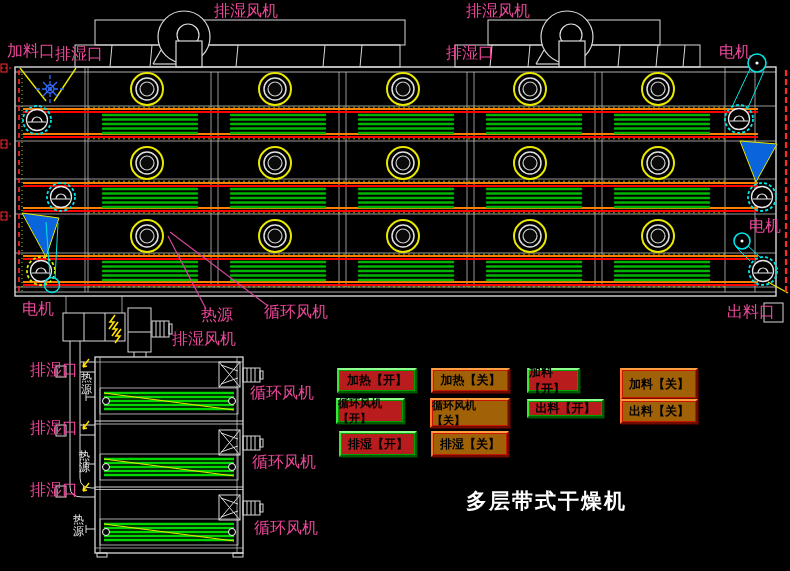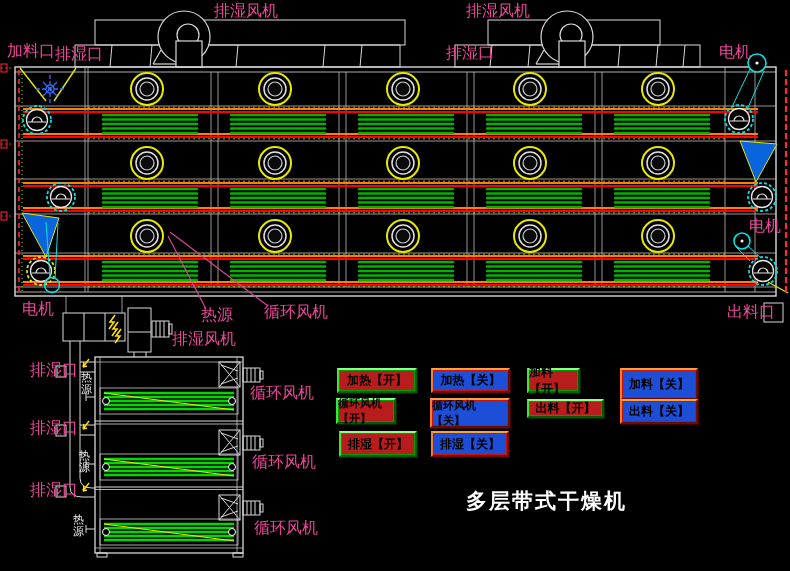--- a/index.html
+++ b/index.html
@@ -8,21 +8,21 @@
   #draw{position:absolute;left:0;top:0;}
   .lbl{position:absolute;color:#ec4899;font-size:16px;line-height:13px;white-space:nowrap;}
   .vlbl{position:absolute;color:#ececec;font-size:11px;line-height:12px;width:13px;
         word-break:break-all;text-align:center;white-space:normal;}
   .title{position:absolute;color:#fff;font-size:21px;font-weight:bold;letter-spacing:2px;}
   .btn{position:absolute;display:flex;align-items:center;justify-content:center;
        font-weight:bold;color:#000;font-size:12px;cursor:pointer;box-sizing:border-box;}
   .btn.on{background:#b91c1c;border:2px solid;
           border-color:#8cff8c #005c00 #005c00 #39e639;
           box-shadow:inset 0 0 0 1px #00a000,1px 1px 0 #002800;}
-  .btn.off{background:#1d4ed8;border:2px solid;
+  .btn.off{background:#a16207;border:2px solid;
            border-color:#ffa040 #6e0c00 #6e0c00 #ff7a2a;
            box-shadow:inset 0 0 0 1px #c81400,1px 1px 0 #3c0000;}
   .btn.sm{font-size:11px;}
 </style>
 </head>
 <body>
 
 <div id="stage">
 
 <svg id="draw" width="790" height="571" viewBox="0 0 790 571">
@@ -358,21 +358,21 @@
   <div class="vlbl" style="left:78px;top:450px">热源</div>
   <div class="vlbl" style="left:72px;top:514px">热源</div>
   <div class="lbl" style="left:250px;top:386px">循环风机</div>
   <div class="lbl" style="left:252px;top:455px">循环风机</div>
   <div class="lbl" style="left:254px;top:521px">循环风机</div>
 
   <div class="btn on" style="left:337px;top:368px;width:80px;height:25px">加热【开】</div>
   <div class="btn off" style="left:431px;top:368px;width:79px;height:25px">加热【关】</div>
   <div class="btn on" style="left:527px;top:368px;width:53px;height:25px">加料【开】</div>
   <div class="btn off" style="left:620px;top:368px;width:78px;height:32px">加料【关】</div>
-  <div class="btn on sm" style="left:336px;top:398px;width:60px;height:26px">循环风机【开】</div>
+  <div class="btn on sm" style="left:336px;top:398px;width:69px;height:26px">循环风机【开】</div>
   <div class="btn off sm" style="left:430px;top:398px;width:80px;height:30px">循环风机【关】</div>
   <div class="btn on" style="left:527px;top:399px;width:77px;height:19px">出料【开】</div>
   <div class="btn off" style="left:620px;top:399px;width:78px;height:25px">出料【关】</div>
   <div class="btn off" style="left:431px;top:431px;width:78px;height:26px">排湿【关】</div>
   <div class="btn on" style="left:339px;top:431px;width:78px;height:26px">排湿【开】</div>
 
   <div class="title" style="left:466px;top:487px">多层带式干燥机</div>
 
 </div>
 

